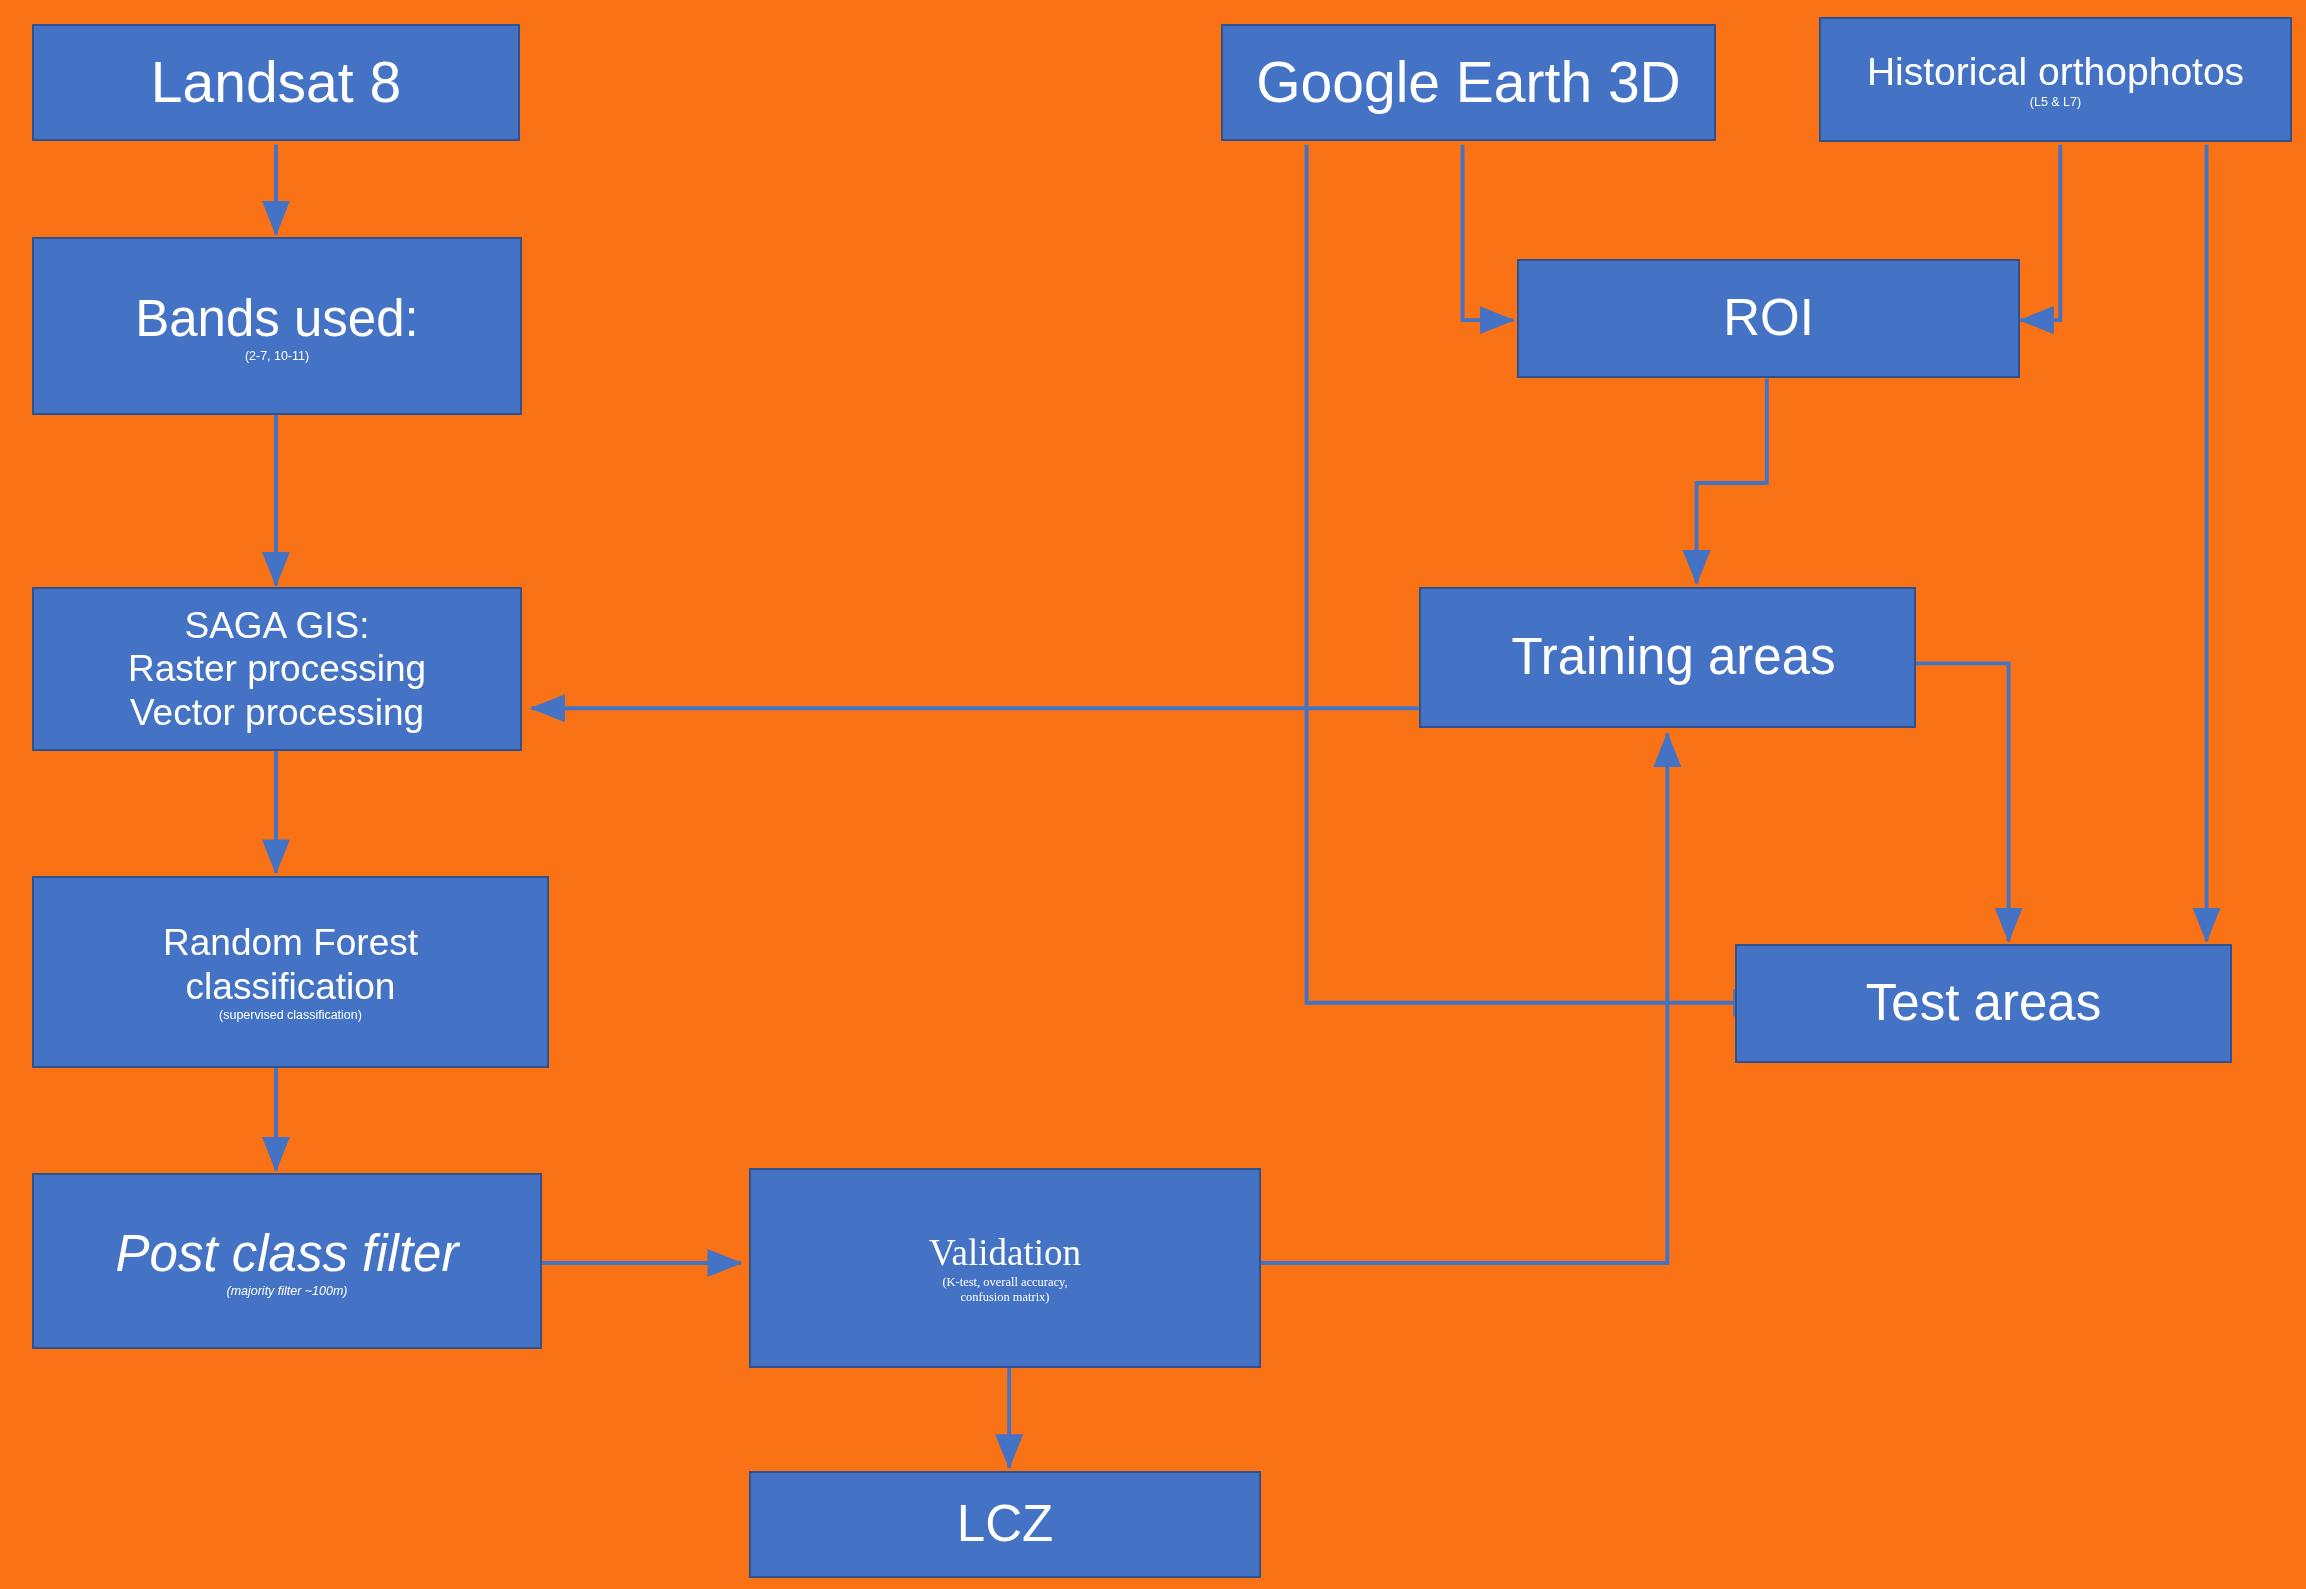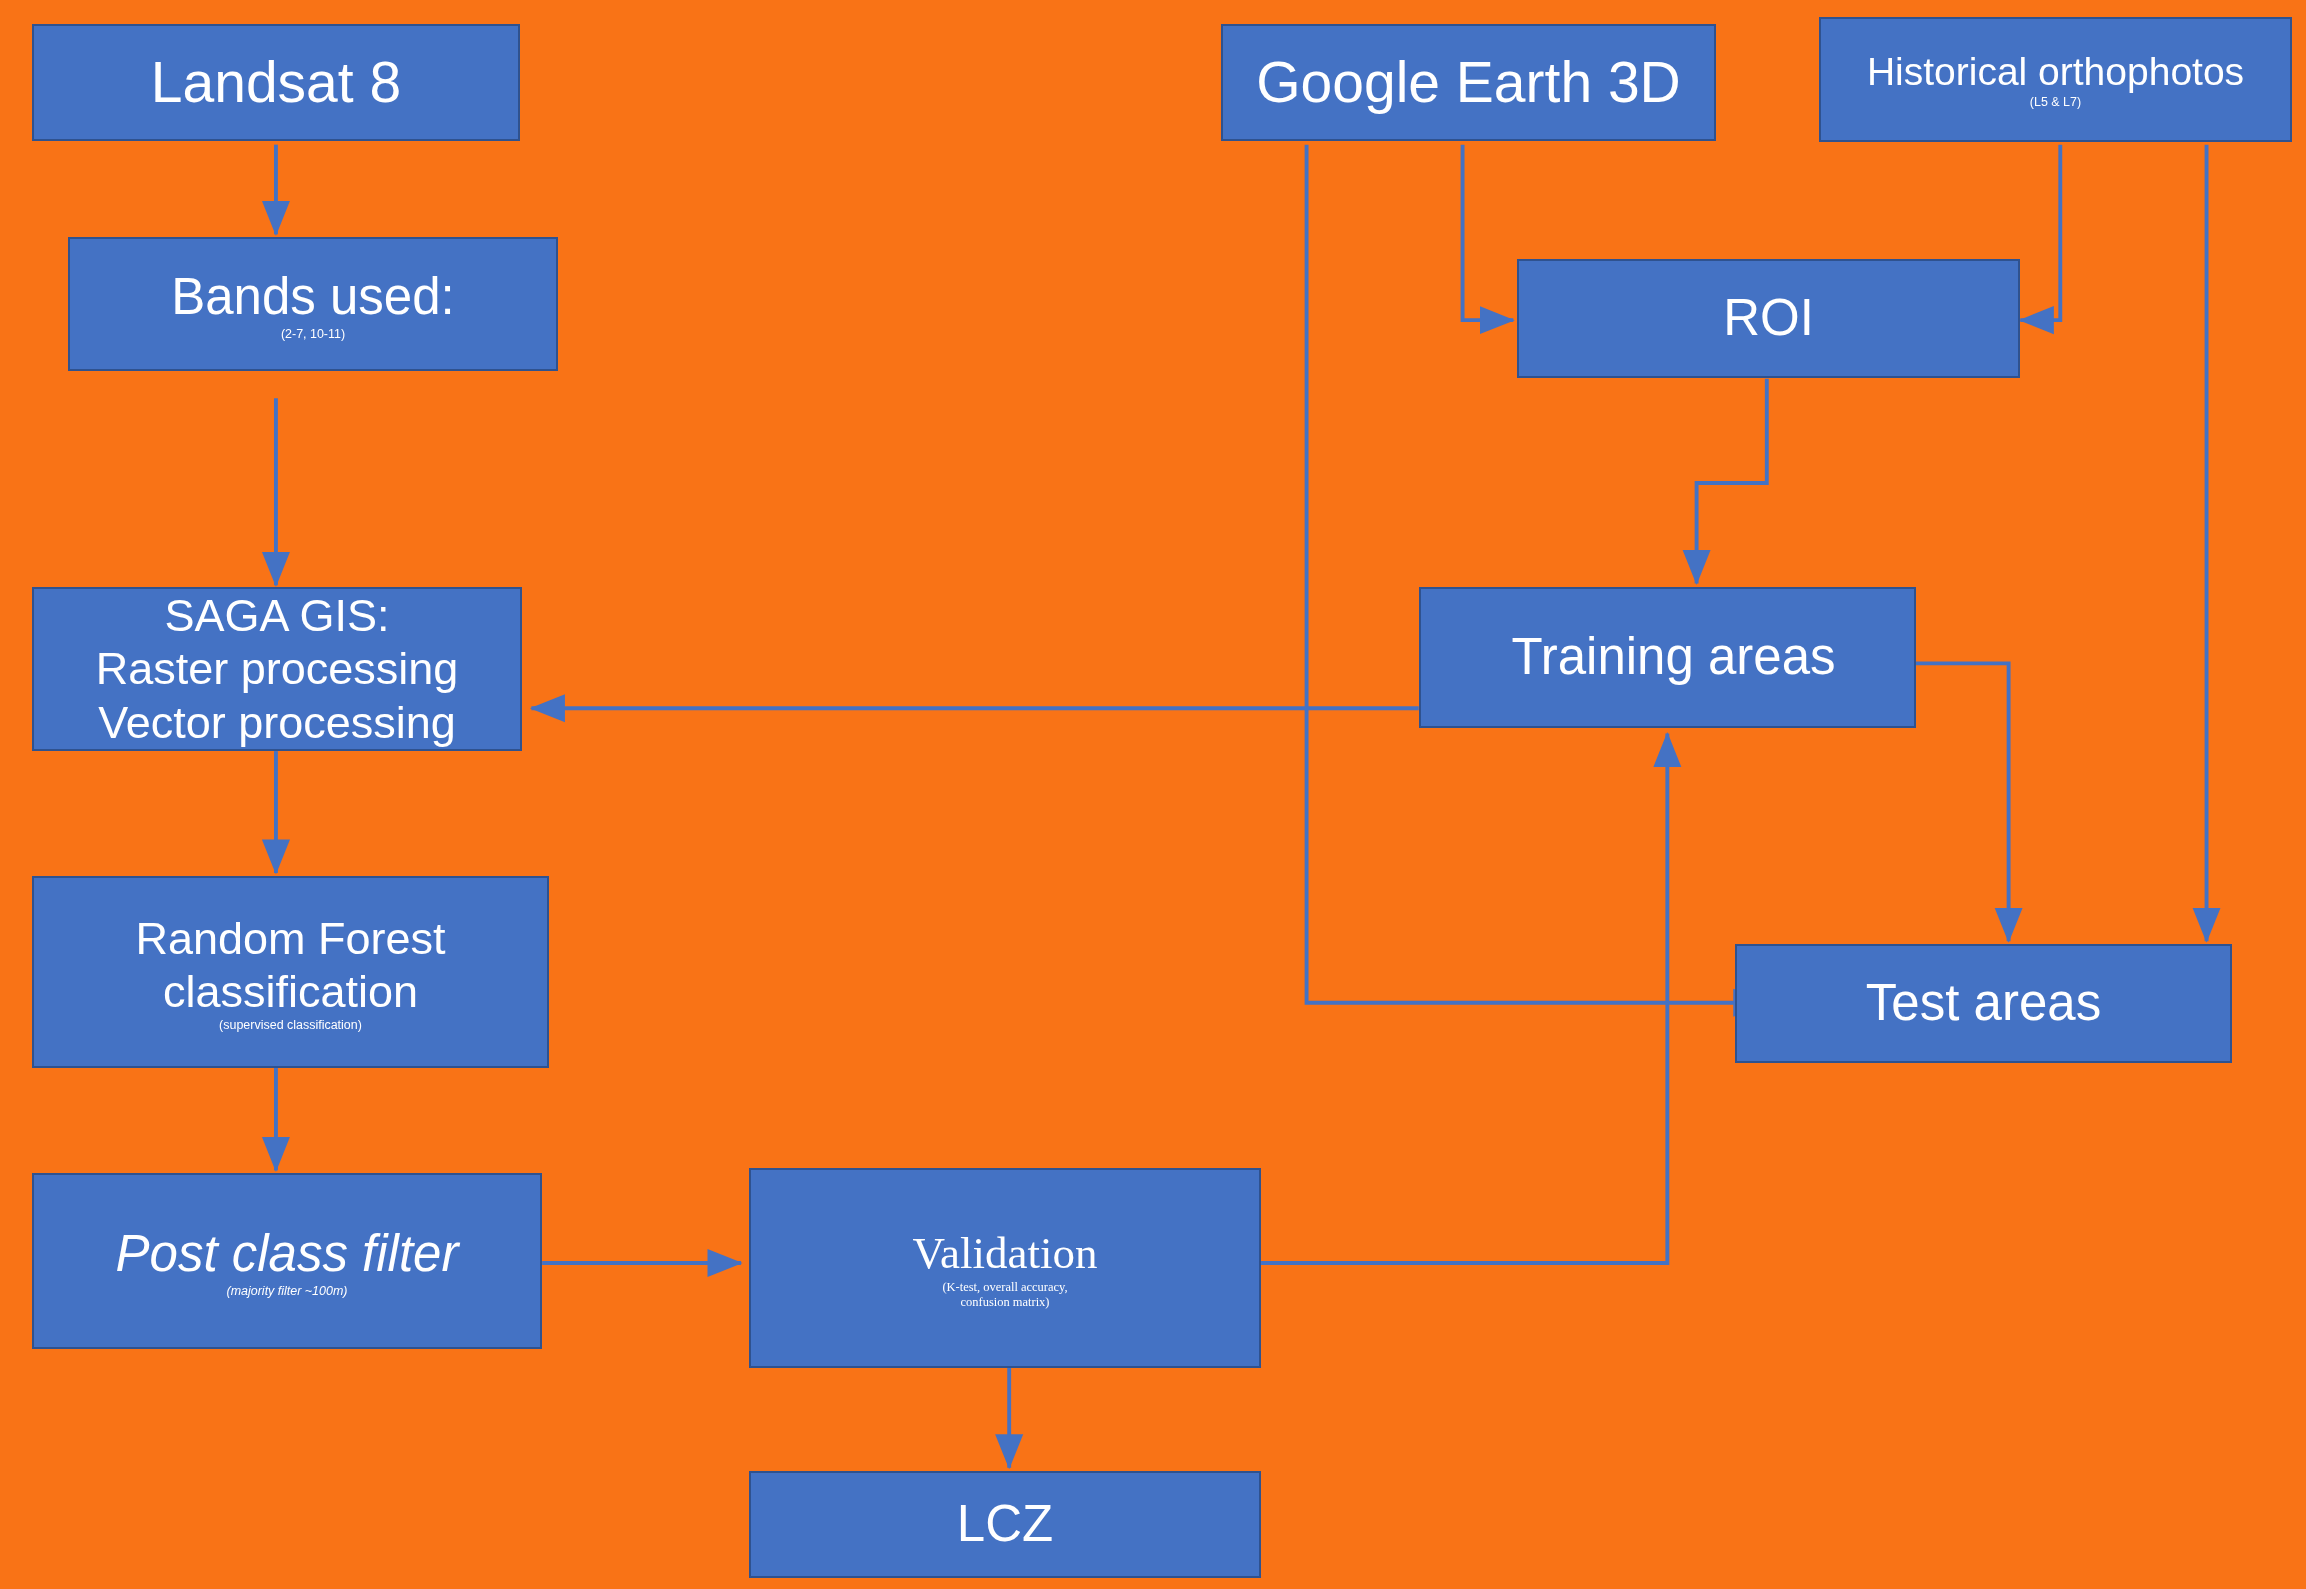--- a/index.html
+++ b/index.html
@@ -36,21 +36,21 @@
     text-align: center;
     line-height: 1.18;
     z-index: 2;
   }
   .node .l {
     display: block;
     white-space: nowrap;
   }
   .fs-xl .l { font-size: 57px; }
   .fs-lg .l { font-size: 51px; }
-  .fs-md .l { font-size: 45px; }
+  .fs-md .l { font-size: 37px; }
   .fs-sm .l { font-size: 39px; }
   .sub { font-size: 0.78em !important; }
 </style>
 </head>
 <body>
 
 <div id="canvas">
 
   <svg class="edges" viewBox="0 0 2365 1630" xmlns="http://www.w3.org/2000/svg">
     <defs>
@@ -87,21 +87,21 @@
       <path d="M1455,726 L545,726"></path>
 
       <path d="M1965,680 L2060,680 L2060,965"></path>
     </g>
   </svg>
 
   <div class="node fs-xl" style="left:32px; top:24.4px; width:488px; height:117px;">
     <span class="l">Landsat 8</span>
   </div>
 
-  <div class="node fs-lg" style="left:32px; top:237px; width:490px; height:134px;margin-left:36px;">
+  <div class="node fs-lg" style="left:32px; top:237px; width:490px; height:178px;">
     <span class="l">Bands used:</span>
     <span class="l sub">(2-7, 10-11)</span>
   </div>
 
   <div class="node fs-md" style="left:32px; top:587px; width:490px; height:164px;">
     <span class="l">SAGA GIS:</span>
     <span class="l">Raster processing</span>
     <span class="l">Vector processing</span>
   </div>
 

